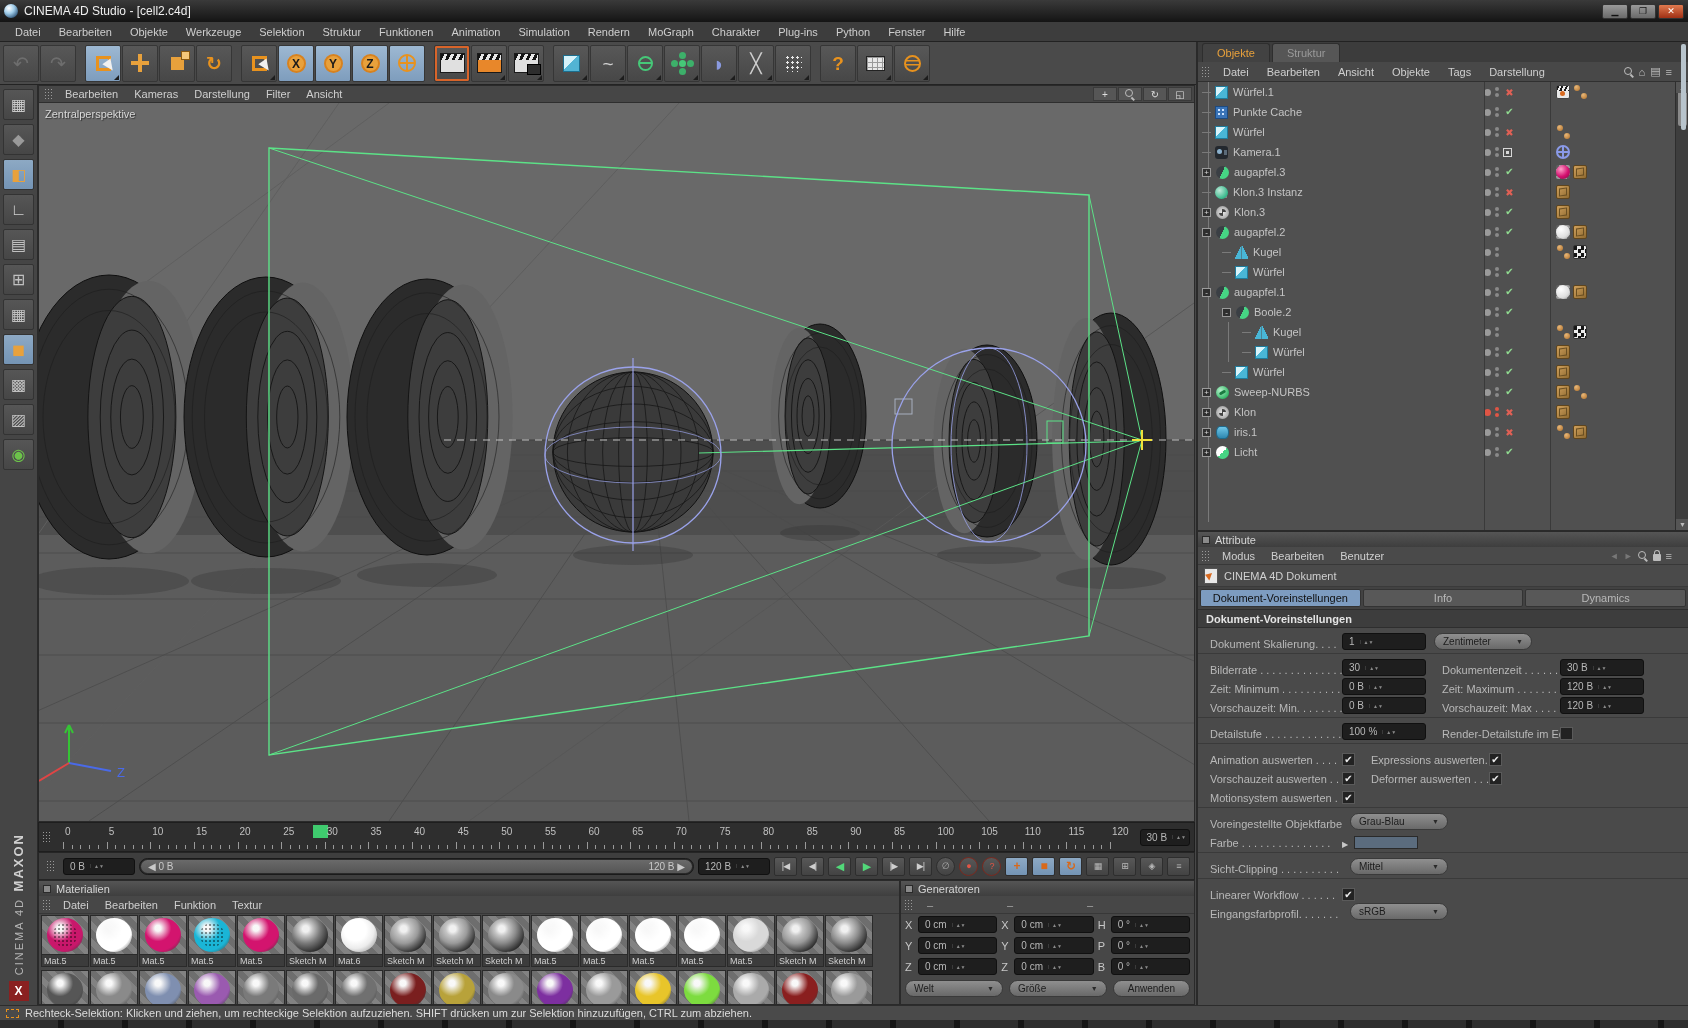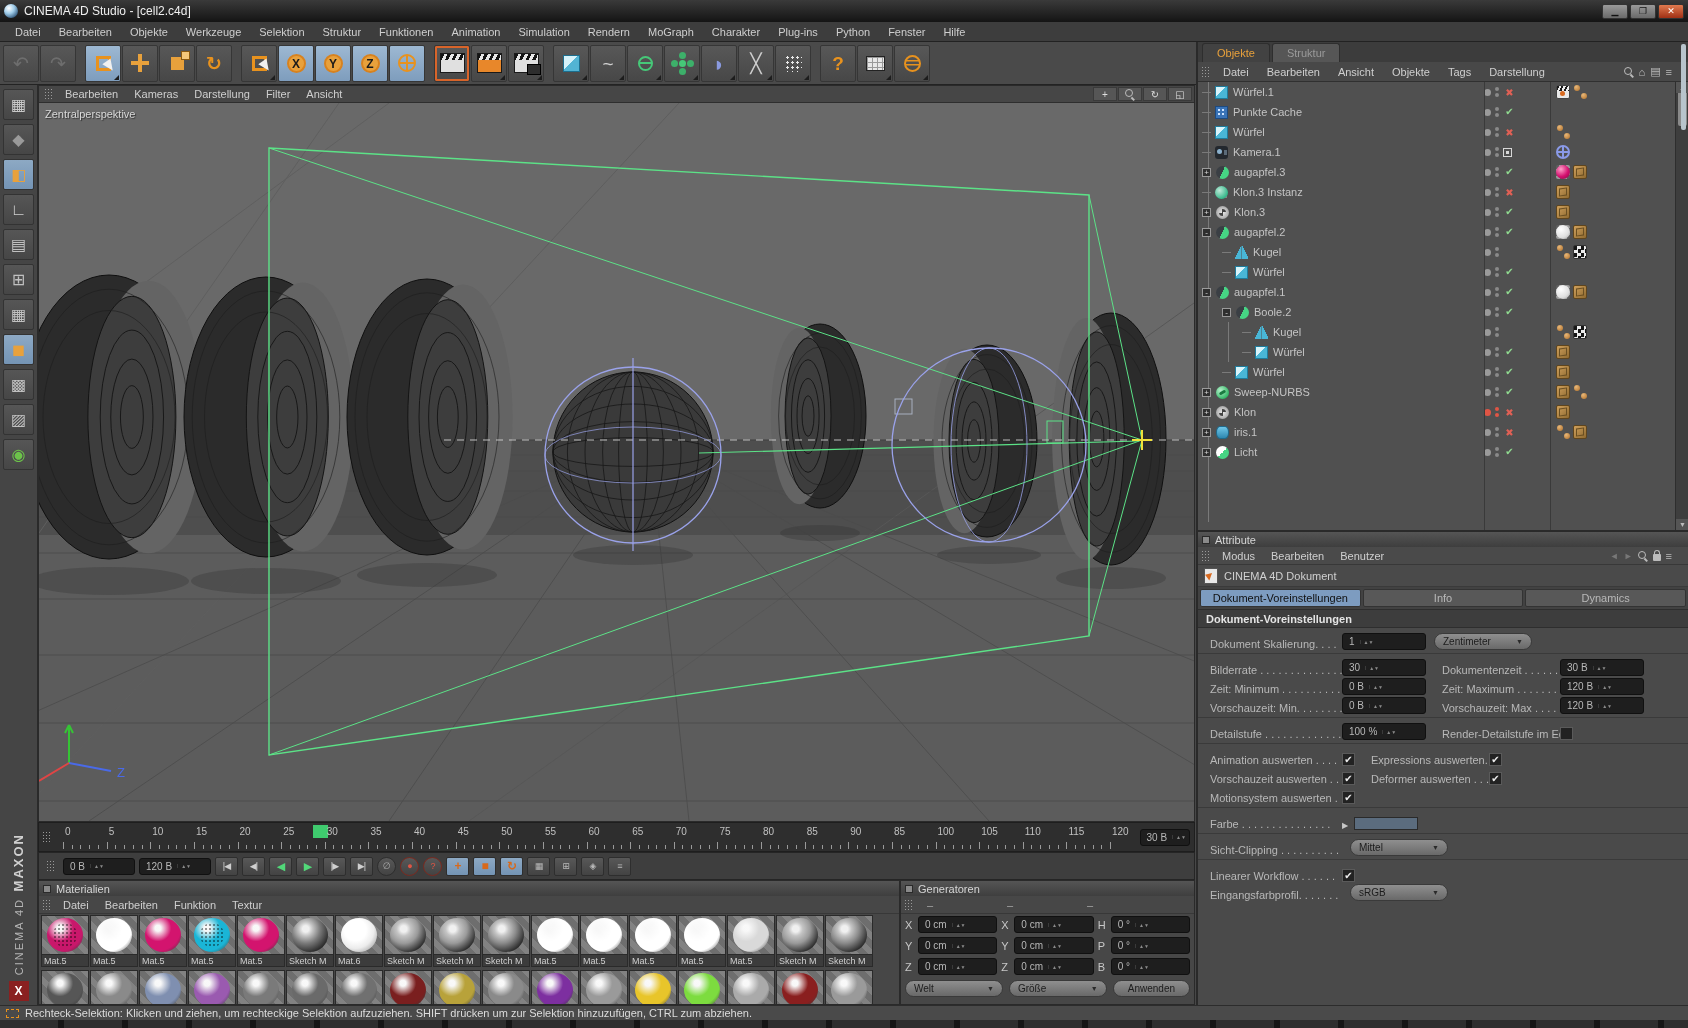--- a/index.html
+++ b/index.html
@@ -640,20 +640,25 @@
       <span class="ar">▲▼</span>
     </div>
   </div>
 
   <div class="transport" id="transport">
       <span class="grip"></span>
       <span class="spin" style="width: 72px;">
         <span>0 B</span>
         <span class="ar">▲▼</span>
       </span>
+      <div class="rangebar">
+        <div class="rangein"></div>
+        <span class="rangetxt" style="left: 8px;">◀ 0 B</span>
+        <span class="rangetxt" style="right: 8px;">120 B ▶</span>
+      </div>
       <span class="spin" style="width: 72px;">
         <span>120 B</span>
         <span class="ar">▲▼</span>
       </span>
       <span class="tpbtn">|◀</span>
       <span class="tpbtn">◀|</span>
       <span class="tpbtn green">◀</span>
       <span class="tpbtn green">▶</span>
       <span class="tpbtn">|▶</span>
       <span class="tpbtn">▶|</span>
@@ -1395,20 +1400,27 @@
               <span class="alabel2">Deformer auswerten . . . . . .</span>
               <span class="ack">✔</span>
             </div>
             <div class="arow">
               <span class="alabel">Motionsystem auswerten .</span>
               <span class="ack">✔</span>
             </div>
           </div>
           <div class="agroup">
             <div class="arow">
+              <span class="alabel">Voreingestellte Objektfarbe</span>
+              <span class="dropbtn adrop">
+                <span>Grau-Blau</span>
+                <span class="dar">▼</span>
+              </span>
+            </div>
+            <div class="arow">
               <span class="alabel">Farbe . . . . . . . . . . . . . . .</span>
               <span class="aarrow">▶</span>
               <span class="aswatch" style="background: rgb(91, 108, 126);"></span>
             </div>
           </div>
           <div class="agroup">
             <div class="arow">
               <span class="alabel">Sicht-Clipping . . . . . . . . . . .</span>
               <span class="dropbtn adrop">
                 <span>Mittel</span>

